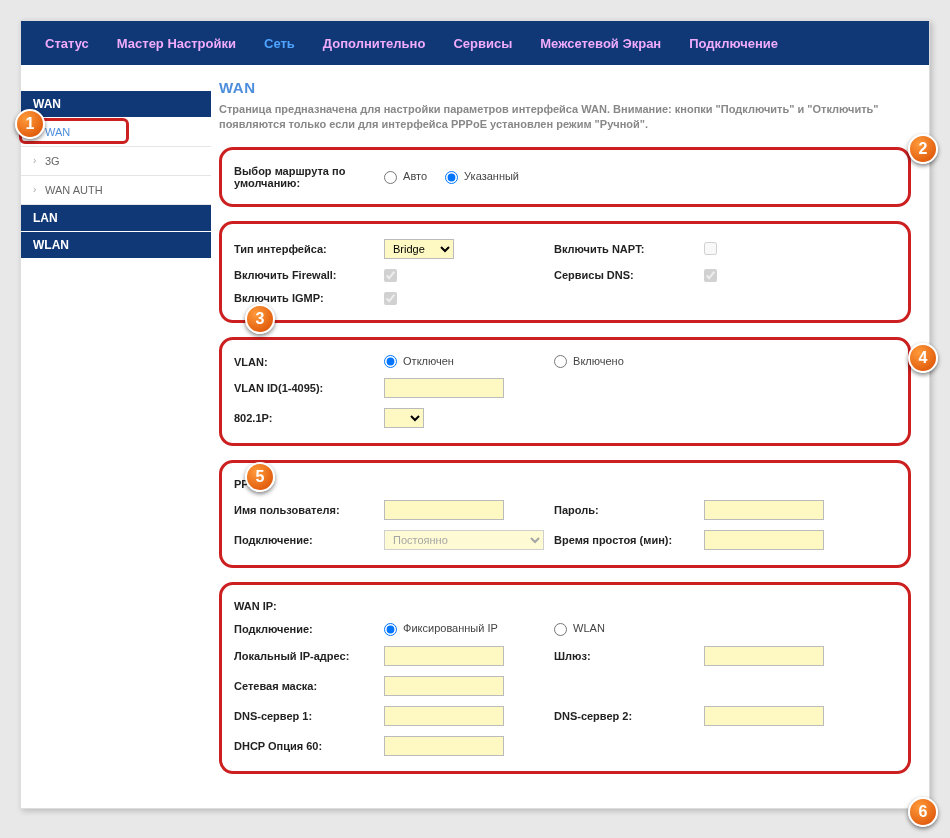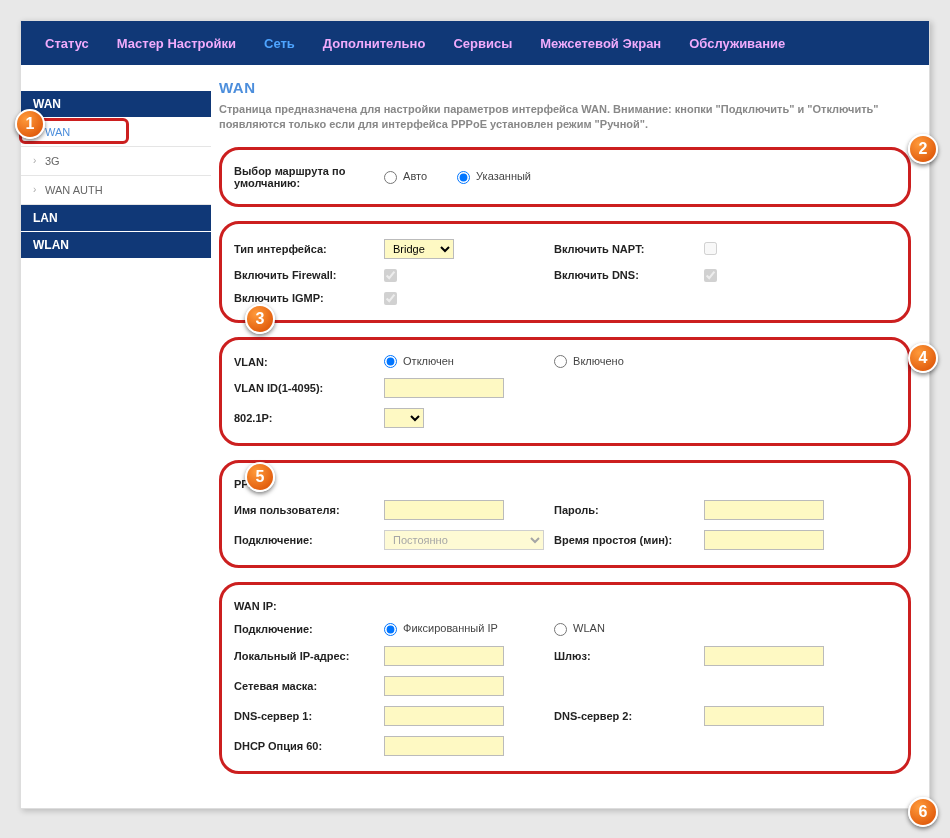--- a/index.html
+++ b/index.html
@@ -75,21 +75,21 @@
   }
   .page-desc {
     font-size: 11px;
     color: #888;
     margin-bottom: 14px;
     line-height: 1.4;
     font-weight: bold;
   }
   .block {
     border: 3px solid #cc1f1f;
-    border-radius: 20px;
+    border-radius: 14px;
     padding: 10px 12px;
     margin-bottom: 14px;
     position: relative;
   }
   .row {
     display: flex;
     align-items: center;
     padding: 5px 0;
   }
   .lbl {
@@ -99,21 +99,21 @@
     font-weight: bold;
     flex-shrink: 0;
   }
   .cell {
     width: 170px;
     display: flex;
     align-items: center;
     gap: 4px;
     flex-shrink: 0;
   }
-  .cell2 { flex: 1; display: flex; align-items: center; gap: 20px; flex-wrap: wrap; }
+  .cell2 { flex: 1; display: flex; align-items: center; gap: 8px; flex-wrap: wrap; }
   .radio-lbl { font-size: 11px; color: #444; margin-right: 10px; }
   select, input[type=text] {
     border: 1px solid #bbb;
     background: #fef9c3;
     font-size: 11px;
     padding: 2px 4px;
     height: 20px;
   }
   input[type=text] { width: 120px; }
   select.sel { width: 70px; }
@@ -150,21 +150,21 @@
 
 <div class="panel">
 
   <div class="topnav" id="topnav">
       <div>Статус</div>
       <div>Мастер Настройки</div>
       <div class="active">Сеть</div>
       <div>Дополнительно</div>
       <div>Сервисы</div>
       <div>Межсетевой Экран</div>
-      <div>Обслуживание</div>
+      <div>Подключение</div>
     </div>
 
   <div class="body">
 
     <div class="sidebar" id="sidebar" style="position:relative;">
       <div class="red-box-side" style="top:53px;left:-2px;width:110px;height:26px;"></div>
     <div class="sb-head">WAN</div>
         <div class="sb-item active">WAN</div>
         <div class="sb-item">3G</div>
         <div class="sb-item">WAN AUTH</div>
@@ -201,21 +201,21 @@
           <div class="lbl">Включить NAPT:</div>
           <div class="cell">
               <input type="checkbox" disabled="" style="">
             </div>
         </div>
         <div class="row">
           <div class="lbl">Включить Firewall:</div>
           <div class="cell">
               <input type="checkbox" checked="" disabled="" style="">
             </div>
-          <div class="lbl">Включить DNS:</div>
+          <div class="lbl">Сервисы DNS:</div>
           <div class="cell">
               <input type="checkbox" checked="" disabled="" style="">
             </div>
         </div>
         <div class="row">
           <div class="lbl">Включить IGMP:</div>
           <div class="cell">
               <input type="checkbox" checked="" disabled="" style="">
             </div>
         </div>

